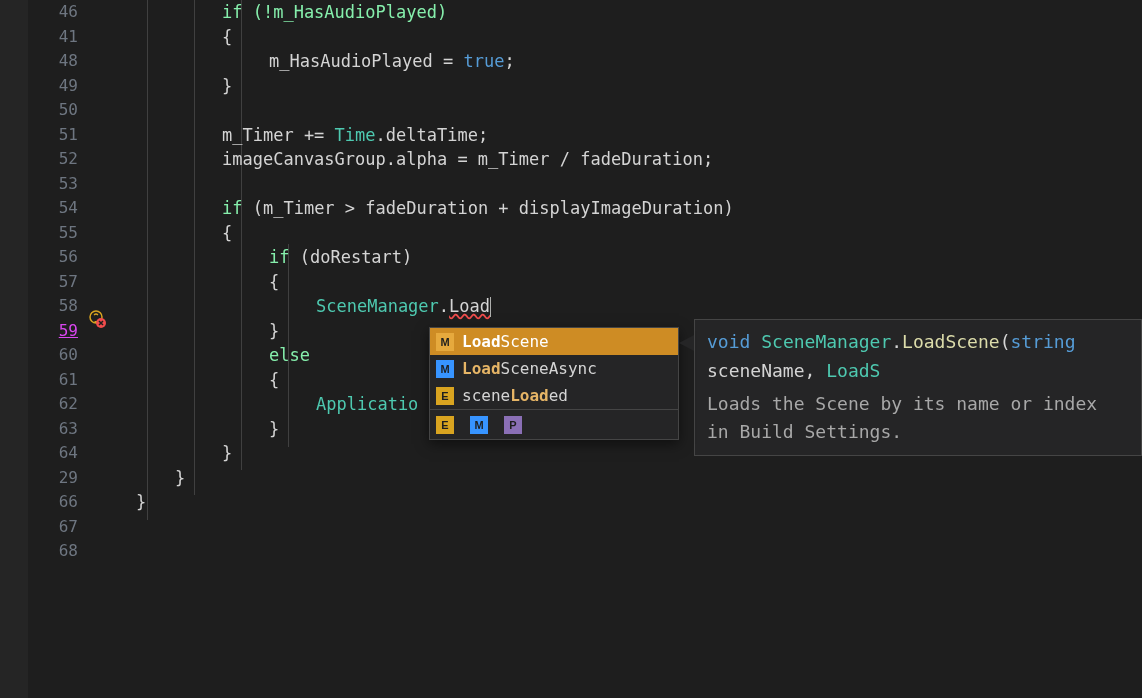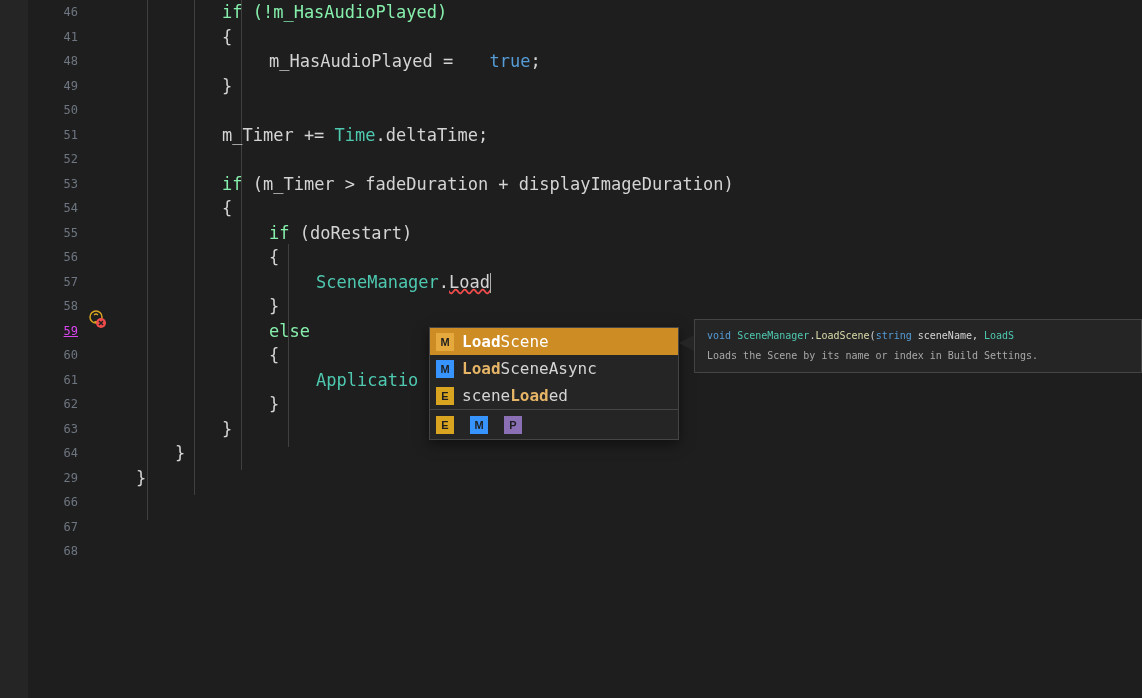--- a/index.html
+++ b/index.html
@@ -21,21 +21,21 @@
       background: #1e1e1e;
       padding-top: 0px;
       position: relative;
     }
     .line-number {
       color: #6e7681;
       text-align: right;
       padding-right: 30px;
       height: 24.5px;
       line-height: 24.5px;
-      font-size: 12px;
+      font-size: 16px;
     }
     .line-number.active {
       color: #d946ef;
       text-decoration: underline;
     }
     .sidebar-strip {
       position: absolute;
       left: 0;
       top: 0;
       width: 28px;
@@ -77,21 +77,21 @@
       pointer-events: none;
     }
     .caret {
       display: inline-block;
       width: 1px;
       height: 20px;
       background: #aeafad;
       vertical-align: middle;
       margin-left: 0px;
     }
-    .k-keyword { color: #569cd6; margin-left: 26px; }
+    .k-keyword { color: #569cd6; }
     .k-type { color: #4ec9b0; }
     .k-purple { color: #86efac; }
     .k-method { color: #dcdcaa; }
     .error-underline {
       text-decoration: underline wavy #f14c4c;
       text-decoration-skip-ink: none;
     }
     
     .autocomplete {
       position: absolute;
@@ -154,21 +154,21 @@
     
     .doc-tooltip {
       position: absolute;
       left: 694px;
       top: 319px;
       width: 448px;
       background: #252526;
       border: 1px solid #454545;
       padding: 8px 12px;
       color: #9cdcfe;
-      font-size: 10px;
+      font-size: 18px;
       line-height: 1.6;
       z-index: 9;
     }
     .doc-sig { color: #d4d4d4; }
     .doc-keyword { color: #569cd6; }
     .doc-class { color: #4ec9b0; }
     .doc-method { color: #dcdcaa; }
     .doc-desc { color: #a8a8a8; margin-top: 4px; }
     
     .tooltip-arrow {
@@ -232,20 +232,21 @@
       <div class="indent-guide" style="left:133px; top:0; height:470px;"></div>
       <div class="indent-guide" style="left:180px; top:244px; height:203px;"></div>
     </div>
 
     <div class="code-line"><span style="padding-left:114px;" class="k-purple">if (!m_HasAudioPlayed)</span></div>
     <div class="code-line"><span style="padding-left:114px;">{</span></div>
     <div class="code-line"><span style="padding-left:161px;"><span>m_HasAudioPlayed = </span><span class="k-keyword">true</span><span>;</span></span></div>
     <div class="code-line"><span style="padding-left:114px;">}</span></div>
     <div class="code-line"></div>
     <div class="code-line"><span style="padding-left:114px;"><span>m_Timer += </span><span class="k-type">Time</span><span>.deltaTime;</span></span></div>
+    <div class="code-line"><span style="padding-left:114px;">imageCanvasGroup.alpha = m_Timer / fadeDuration;</span></div>
     <div class="code-line"></div>
     <div class="code-line"><span style="padding-left:114px;"><span class="k-purple">if</span><span> (m_Timer &gt; fadeDuration + displayImageDuration)</span></span></div>
     <div class="code-line"><span style="padding-left:114px;">{</span></div>
     <div class="code-line"><span style="padding-left:161px;"><span class="k-purple">if</span><span> (doRestart)</span></span></div>
     <div class="code-line"><span style="padding-left:161px;">{</span></div>
     <div class="code-line"><span style="padding-left:208px;"><span class="k-type">SceneManager</span><span>.</span><span class="error-underline">Load</span><span class="caret"></span></span></div>
     <div class="code-line"><span style="padding-left:161px;">}</span></div>
     <div class="code-line"><span style="padding-left:161px;" class="k-purple">else</span></div>
     <div class="code-line"><span style="padding-left:161px;">{</span></div>
     <div class="code-line"><span style="padding-left:208px;" class="k-type">Applicatio</span></div>

